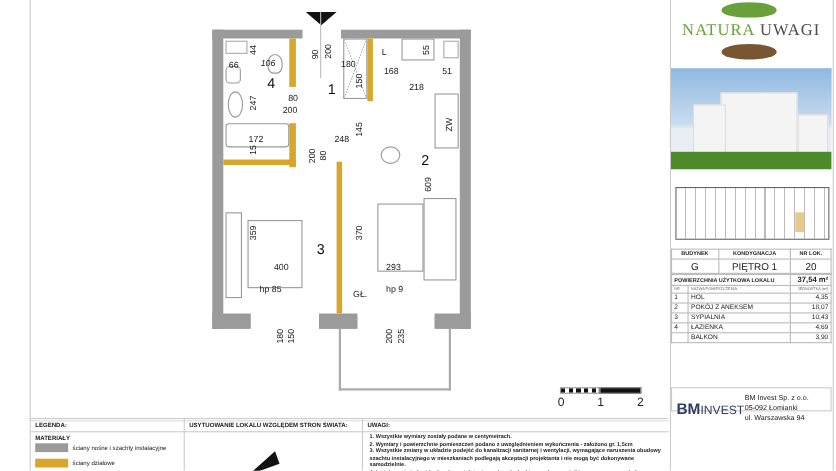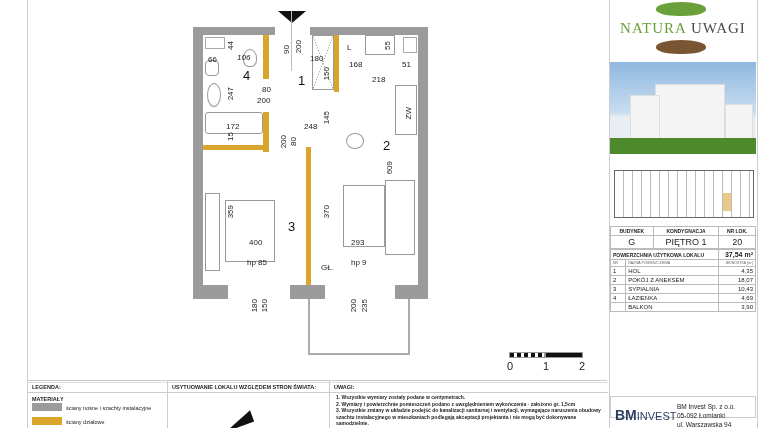--- a/index.html
+++ b/index.html
@@ -101,21 +101,21 @@
   <div class="dim" style="left:36px;top:117px;">172</div>
   <div class="dim vert" style="left:36px;top:127px;">15</div>
   <div class="dim" style="left:114px;top:117px;">248</div>
   <div class="dim vert" style="left:89px;top:130px;">200</div>
   <div class="dim vert" style="left:99px;top:132px;">80</div>
   <div class="dim vert" style="left:195px;top:156px;">609</div>
   <div class="dim vert" style="left:36px;top:200px;">359</div>
   <div class="dim vert" style="left:132px;top:200px;">370</div>
   <div class="dim" style="left:59px;top:233px;">400</div>
   <div class="dim" style="left:161px;top:233px;">293</div>
-  <div class="dim" style="left:57px;top:253px;">hp 85</div>
+  <div class="dim" style="left:46px;top:253px;">hp 85</div>
   <div class="dim" style="left:161px;top:253px;">hp 9</div>
   <div class="dim" style="left:131px;top:258px;">GŁ.</div>
   <div class="dim vert" style="left:60px;top:294px;">180</div>
   <div class="dim vert" style="left:70px;top:294px;">150</div>
   <div class="dim vert" style="left:159px;top:294px;">200</div>
   <div class="dim vert" style="left:170px;top:294px;">235</div>
 </div>
 
 <div class="abs scale">
   <div style="position:absolute;left:4px;top:2px;width:36px;height:6px;border:1px solid #999;background:repeating-linear-gradient(90deg,#111 0 4px,#fff 4px 7px);"></div>
@@ -214,21 +214,21 @@
           <td>ŁAZIENKA</td>
           <td class="num">4,69</td>
         </tr>
     <tr>
           <td></td>
           <td>BALKON</td>
           <td class="num">3,90</td>
         </tr>
   </tbody>
     </table>
-  <div class="right-box" style="top:352px;height:22px;margin-top:44px;">
+  <div class="right-box" style="top:352px;height:22px;">
     <div style="position:absolute;left:4px;top:10px;font-size:14px;font-weight:bold;color:#2c3e63;"><span>BM</span><span style="font-weight:normal;font-size:11px;">INVEST</span></div>
     <div style="position:absolute;left:66px;top:5px;font-size:6.5px;line-height:9px;">
       <div>BM Invest Sp. z o.o.</div>
       <div>05-092 Łomianki</div>
       <div>ul. Warszawska 94</div>
     </div>
   </div>
 </div>
 
 </body></html>

